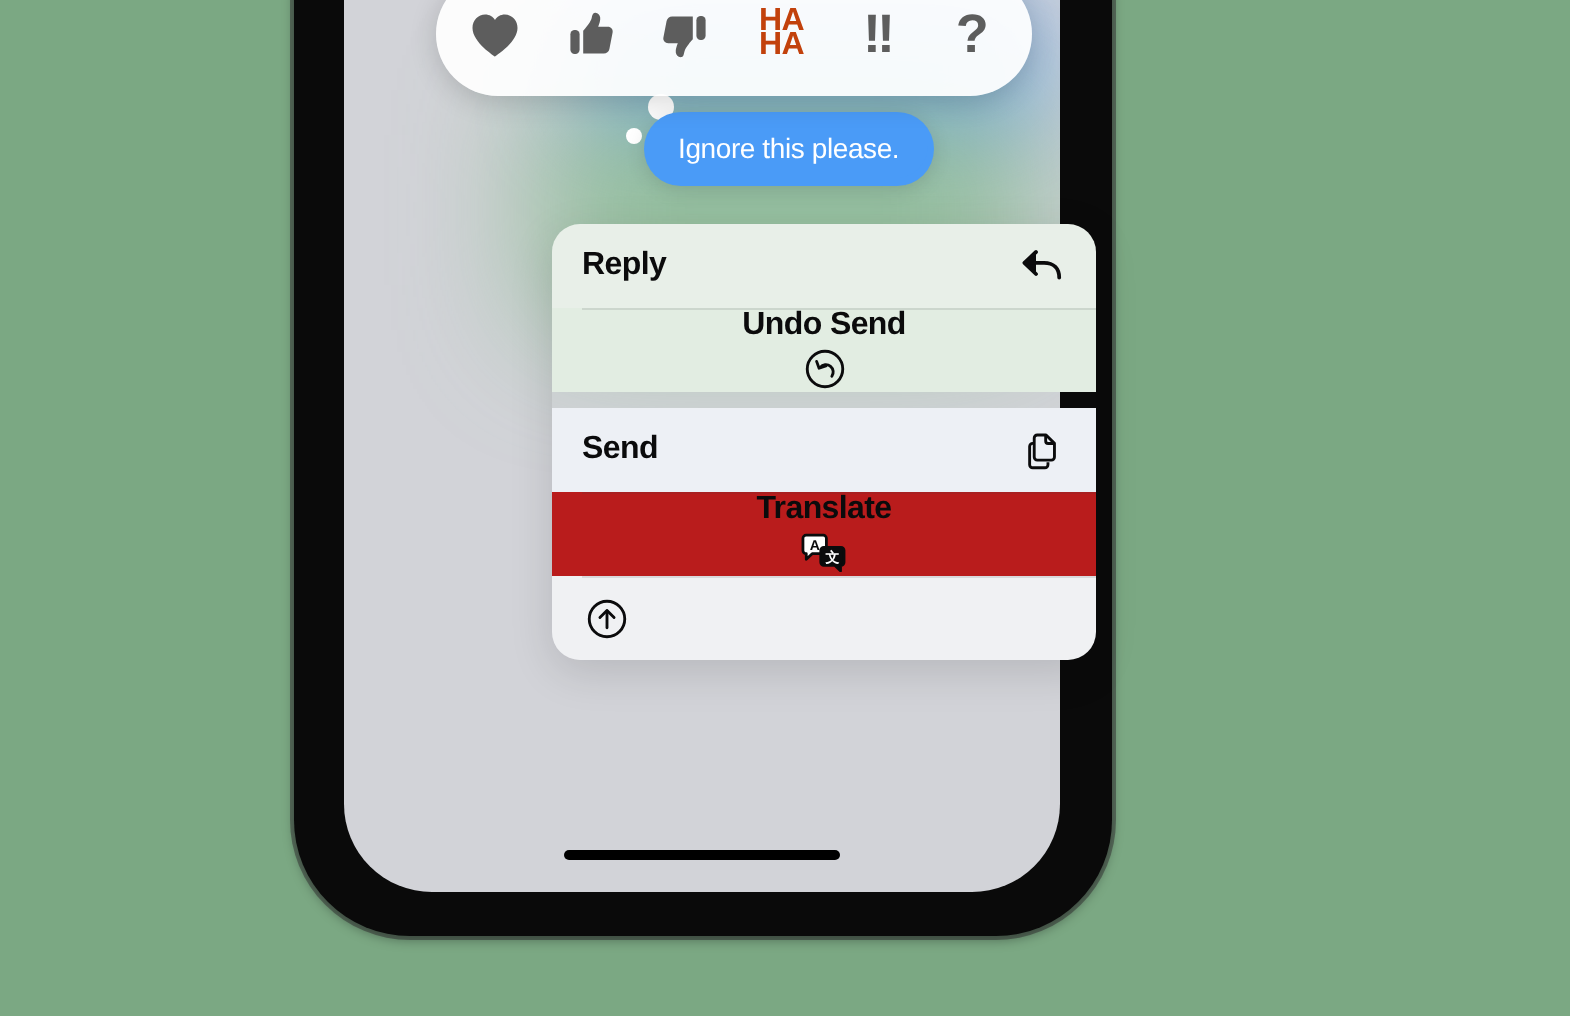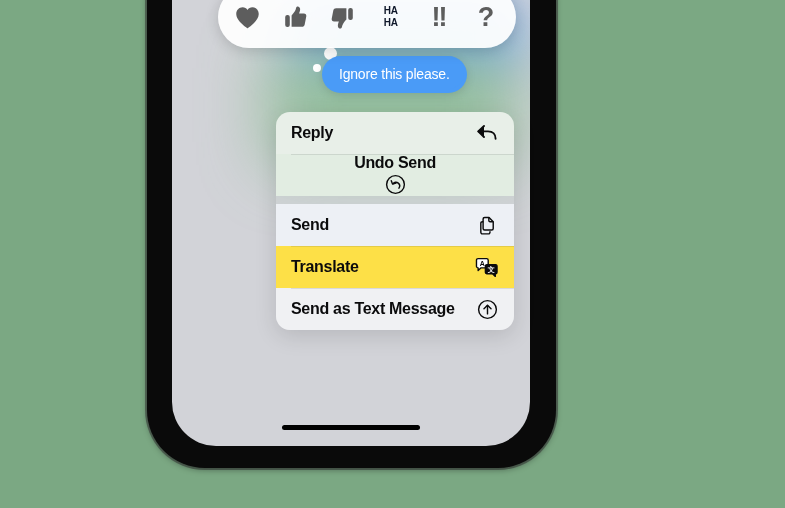--- a/index.html
+++ b/index.html
@@ -69,24 +69,24 @@
     box-shadow: 0 3px 14px rgba(0,0,0,0.16);
     z-index: 40;
   }
   .tapback {
     width: 38px; height: 40px;
     display: flex; align-items: center; justify-content: center;
     color: #5d5d5d;
   }
   .tapback svg { display: block; }
   .tapback-haha {
-    font-size: 10px;
+    font-size: 16px;
     font-weight: bold;
     line-height: 12px;
-    color: #0f172a;
+    color: #c2410c;
     text-align: center;
     letter-spacing: -0.2px;
   }
   .tapback-bang, .tapback-q {
     font-size: 27px;
     font-weight: bold;
     color: #5d5d5d;
     line-height: 1;
   }
   .tapback-bang { letter-spacing: -2px; }
@@ -134,21 +134,21 @@
     left: -9px; top: 8px;
     width: 8px; height: 8px;
     border-radius: 50%;
     background: #ffffff;
   }
 
   
   .context-menu {
     position: absolute;
     left: 276px; top: 112px;
-    width: 238px;
+    width: 272px;
     border-radius: 14px;
     overflow: hidden;
     z-index: 30;
     box-shadow: 0 6px 22px rgba(0,0,0,0.13);
   }
   .menu-group { overflow: hidden; }
   .menu-gap { height: 8px; background: transparent; }
 
   .menu-item {
     height: 42px;
@@ -176,21 +176,21 @@
     display: flex; align-items: center; justify-content: center;
     color: #0b0b0c;
   }
   .menu-icon svg { display: block; }
 
   
   .tint-a { background: #e8efe8; }
   .tint-b { background: #e2ede2; flex-direction: column; }
   .tint-c { background: #e9eeea; }
   .tint-d { background: #edf0f5; }
-  .tint-e { background: #fde047; }
+  .tint-e { background: #b91c1c; flex-direction: column; }
   .tint-f { background: #f0f1f3; }
   .tint-g { background: #f1f1f3; }
 </style>
 </head>
 <body>
 
 <div class="phone-shell"></div>
 
 <div class="phone-screen">
   <div class="screen-glow-blue"></div>
@@ -294,21 +294,20 @@
         <svg width="24" height="20" viewBox="0 0 26 21" fill="none">
           <path d="M1.6 3.1 a1.7 1.7 0 0 1 1.7 -1.7 h9.3 a1.7 1.7 0 0 1 1.7 1.7 v6.6 a1.7 1.7 0 0 1 -1.7 1.7 H6.6 L3.4 14.4 v-3 h-.1 a1.7 1.7 0 0 1 -1.7 -1.7 Z" fill="#ffffff" stroke="currentColor" stroke-width="1.5" stroke-linejoin="round"></path>
           <text x="8" y="9.4" font-family="'Liberation Sans', sans-serif" font-size="7.6" font-weight="bold" fill="currentColor" text-anchor="middle">A</text>
           <path d="M11.2 9.6 a1.7 1.7 0 0 1 1.7 -1.7 h9.3 a1.7 1.7 0 0 1 1.7 1.7 v6.5 a1.7 1.7 0 0 1 -1.7 1.7 h-.2 v3 l-3.1 -3 h-6 a1.7 1.7 0 0 1 -1.7 -1.7 Z" fill="currentColor" stroke="currentColor" stroke-width="1.4" stroke-linejoin="round"></path>
           <text x="17.6" y="16.1" font-family="'Liberation Sans', sans-serif" font-size="7.6" font-weight="bold" fill="#ffffff" text-anchor="middle">文</text>
         </svg>
       </span>
     </div>
 
     <div class="menu-item tint-f">
-      <span class="menu-label">Send as Text Message</span>
       <span class="menu-icon">
         <svg width="21" height="21" viewBox="0 0 22 22" fill="none" stroke="currentColor" stroke-width="1.5" stroke-linecap="round" stroke-linejoin="round">
           <circle cx="11" cy="11" r="9.3"></circle>
           <path d="M11 15.6 V6.8"></path>
           <path d="M7.3 10.2 L11 6.5 L14.7 10.2"></path>
         </svg>
       </span>
     </div>
 
 

